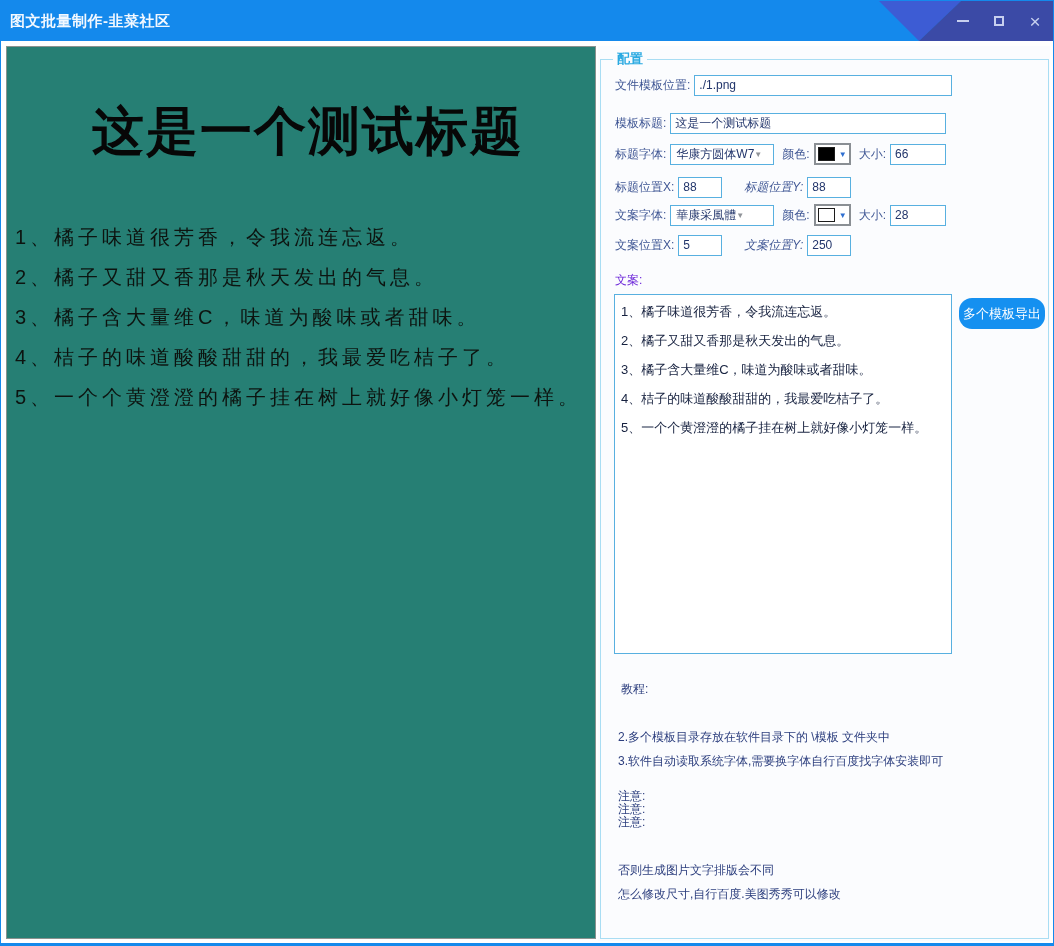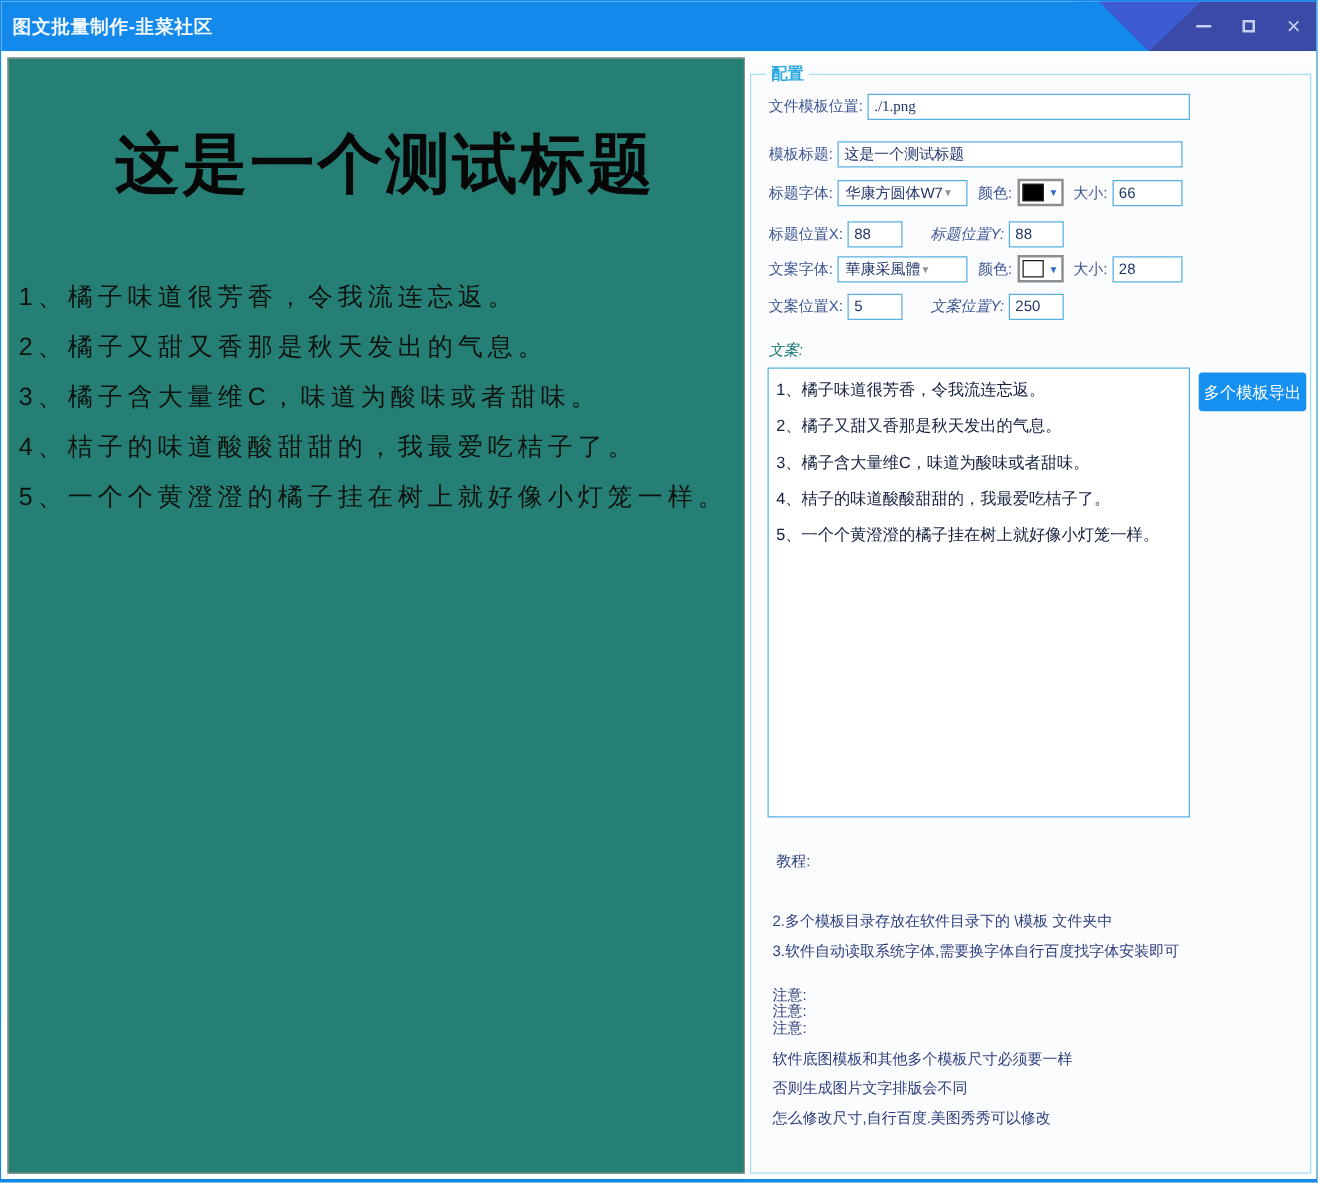--- a/index.html
+++ b/index.html
@@ -58,47 +58,47 @@
     position:absolute; left:17px; right:10px; height:22px;
     display:flex; align-items:center; white-space:nowrap;
   }
   .row label { color:#3f5694; margin-right:4px; }
   .lbl2 { margin-left:22px;font-style:italic; }
   .ti {
     height:21px; border:1px solid #58b0e0; background:#ffffff;
     color:#22356b; font-size:12px; padding:0 4px;
     font-family:"Liberation Sans", sans-serif;
   }
-  .ti.mono { font-family:Liberation Serif, serif; }
+  .ti.mono { font-family:Liberation Sans, sans-serif; }
   .w258 { width:258px; } .w276 { width:276px; } .w104 { width:104px; }
   .w58 { width:44px; } .w56 { width:56px; }
   .select {
     height:21px; border:1px solid #58b0e0; background:#ffffff;
     display:flex; align-items:center; 
     padding:0 3px 0 5px; color:#22356b; cursor:pointer;
   }
   .select .arr { color:#8f9398; font-size:8px; }
   .colorbox {
     width:37px; height:22px; border:2px solid #8a8f94; background:#ffffff;
     display:flex; align-items:center; justify-content:space-between;
     padding:0 2px; cursor:pointer;
   }
   .swatch { width:17px; height:14px; border:1px solid #1c1c1c; display:block; }
   .colorbox .carr { color:#2f6fd0; font-size:8px; }
   .lab-inline { color:#3f5694; margin:0 4px 0 8px; }
-  .content-label { position:absolute; left:17px; top:226px; color:#0f766e;font-style:italic; }
+  .content-label { position:absolute; left:17px; top:226px; color:#6d28d9; }
   .content-area {
     position:absolute; left:16px; top:248px; width:338px; height:360px;
     border:1px solid #58b0e0; background:#ffffff; resize:none;
     font-family:"Liberation Sans", sans-serif; font-size:13px; line-height:29px;
     color:#16213f; padding:2px 6px; outline:none;
   }
   .export-btn {
     position:absolute; left:361px; top:252px; width:86px; height:31px;
-    background:#1590f0; color:#ffffff; border:none; border-radius:3px;
+    background:#1590f0; color:#ffffff; border:none; border-radius:13px;
     font-size:13px; cursor:pointer; font-family:Liberation Sans, sans-serif;
   }
   .tut-head { position:absolute; left:23px; color:#2c3e7e; }
   .tut-line { position:absolute; left:20px; color:#2c3e7e; white-space:nowrap; }
   
   .pl0 { top:177px; } .pl1 { top:217px; } .pl2 { top:257px; }
   .pl3 { top:297px; } .pl4 { top:337px; }
 </style>
 </head>
 <body>
@@ -204,18 +204,17 @@
 
       <button class="export-btn">多个模板导出</button>
 
       <div class="tut-head" style="top:635px">教程:</div>
       <div class="tut-line" style="top:683px">2.多个模板目录存放在软件目录下的 \模板 文件夹中</div>
       <div class="tut-line" style="top:707px">3.软件自动读取系统字体,需要换字体自行百度找字体安装即可</div>
 
       <div class="tut-line" style="top:742px">注意:</div>
       <div class="tut-line" style="top:755px">注意:</div>
       <div class="tut-line" style="top:768px">注意:</div>
-      <div class="tut-line" style="top:793px">软件底图模板和其他多个模板尺寸必须要一样</div>
       <div class="tut-line" style="top:816px">否则生成图片文字排版会不同</div>
       <div class="tut-line" style="top:840px">怎么修改尺寸,自行百度.美图秀秀可以修改</div>
     </div>
   </div>
 </div>
 
 </body></html>

